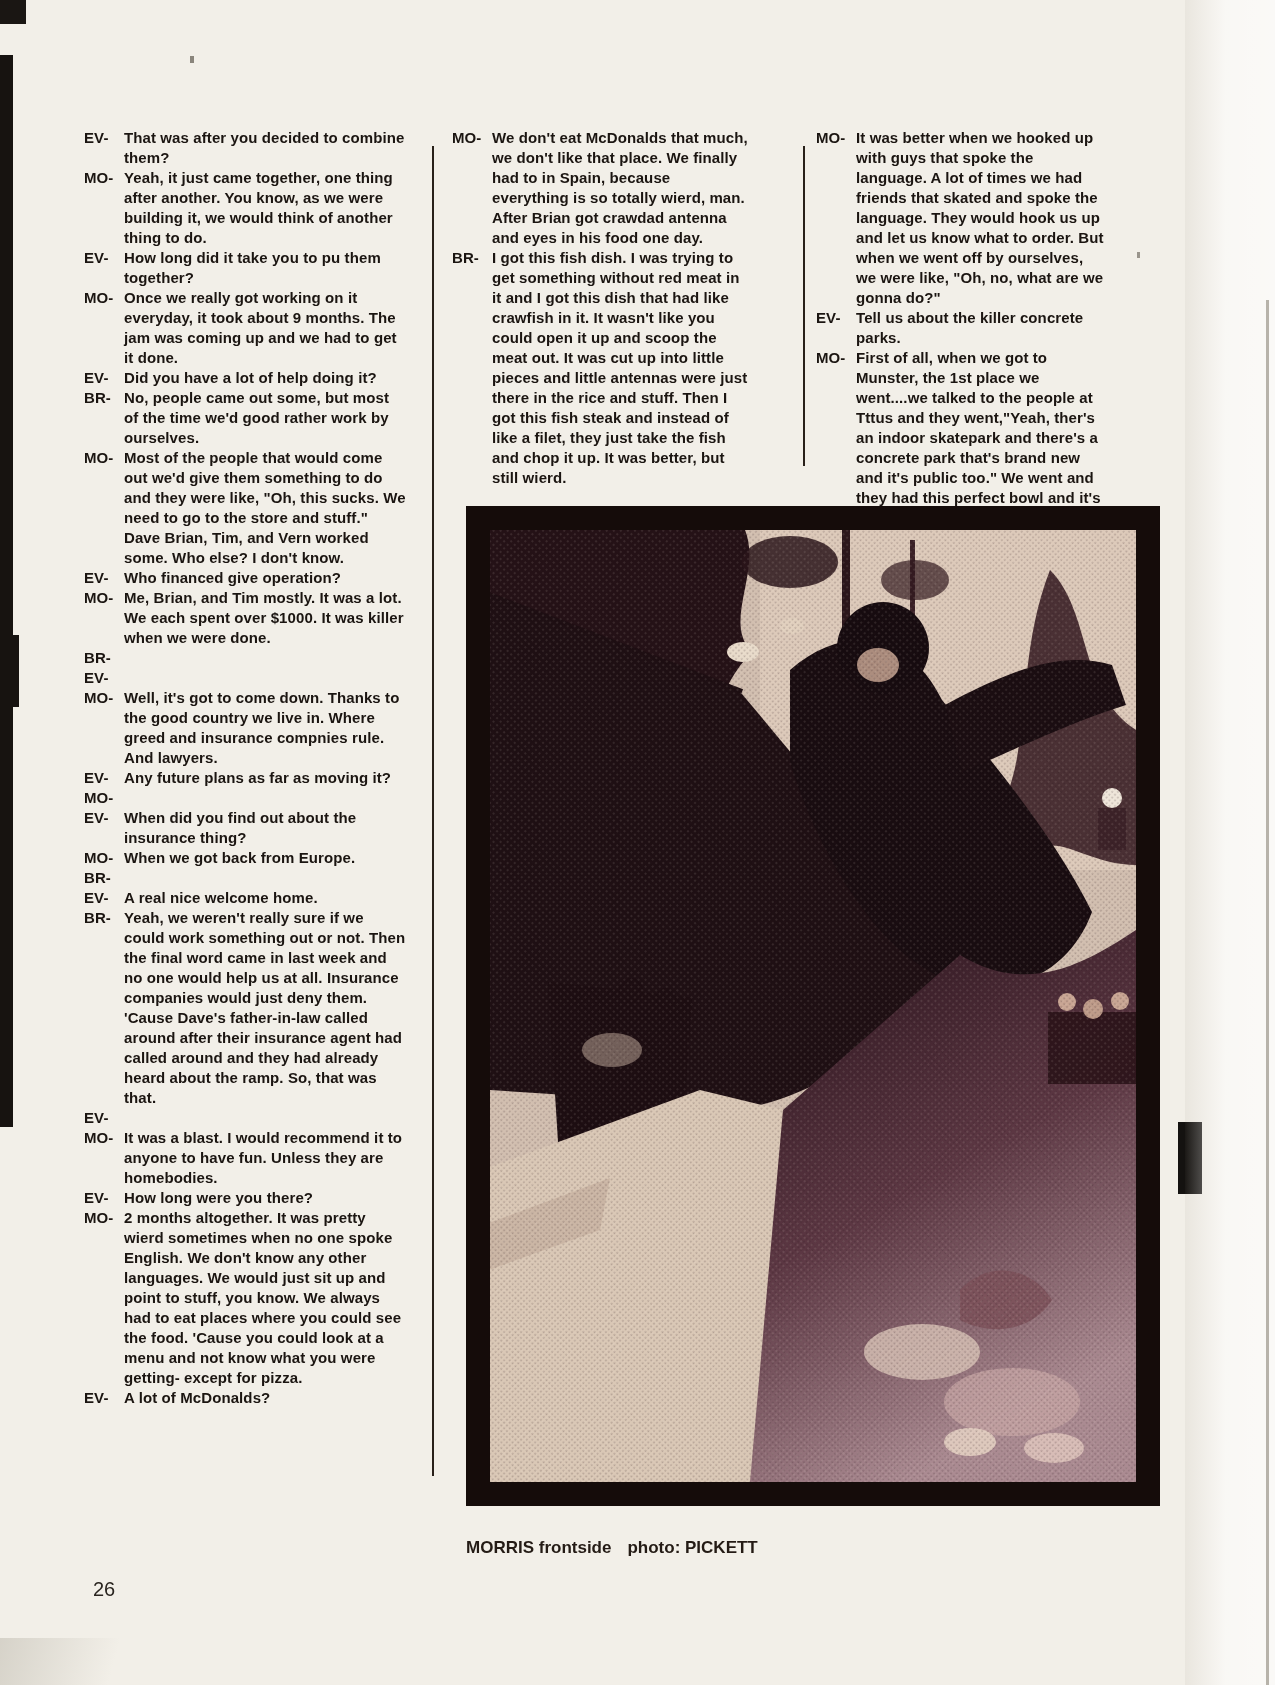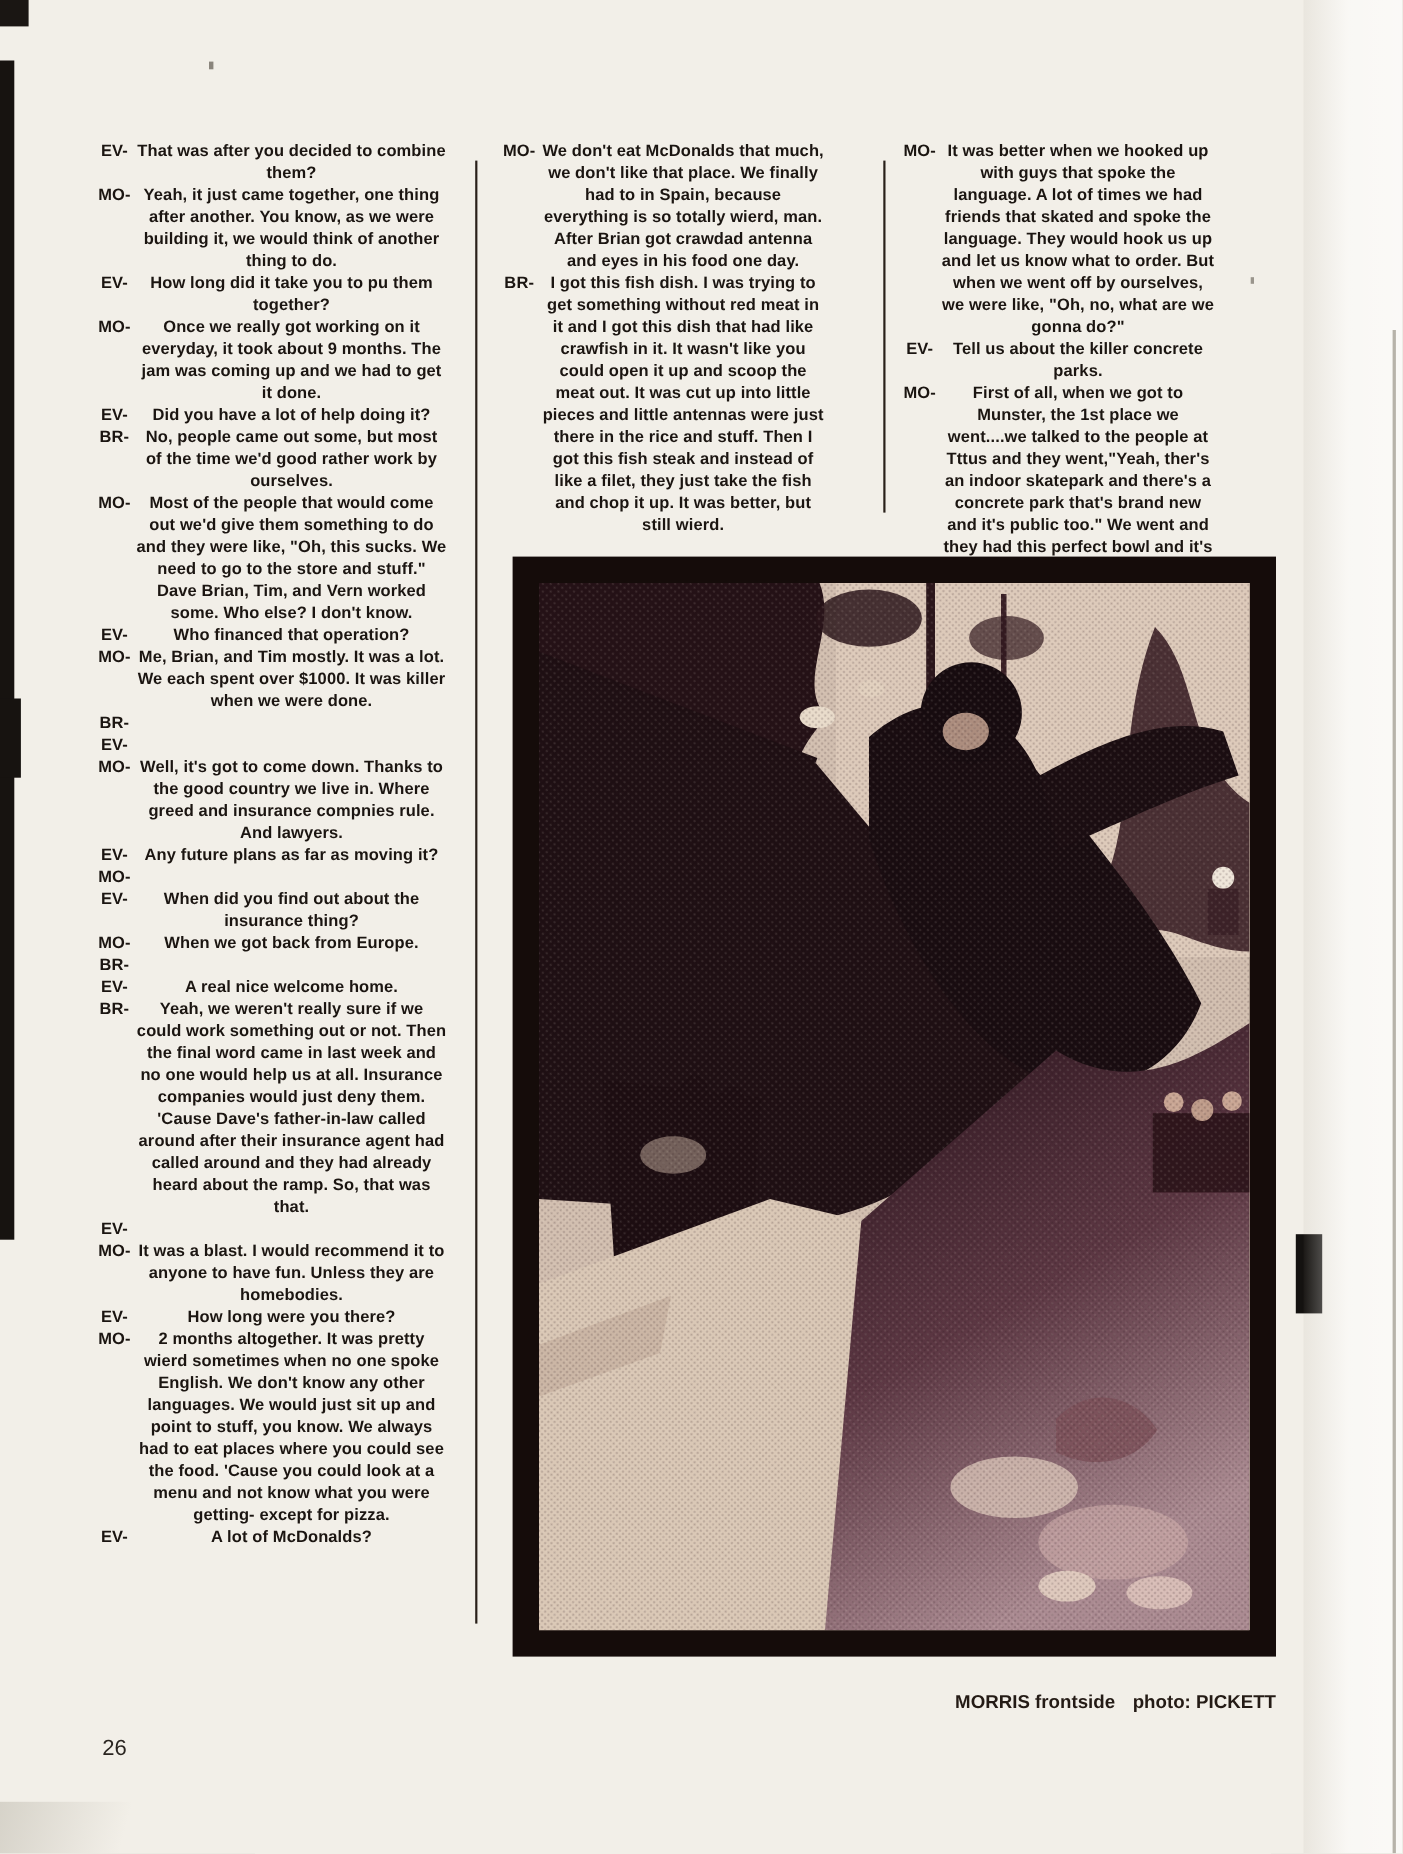--- a/index.html
+++ b/index.html
@@ -10,37 +10,37 @@
   }
   
   .col {
     position:absolute; top:128px;
     color:#1b1511; font-size:15px; line-height:20px; font-weight:700;
     letter-spacing:0.1px;
   }
   .col-1 { left:84px;  width:322px; }
   .col-2 { left:452px; width:298px; }
   .col-3 { left:816px; width:288px; }
-  .entry { display:flex;text-align:center; }
+  .entry { display:flex; }
   .entry .spk { flex:0 0 40px; }
   .entry .txt { flex:1; }
   
   .vrule { position:absolute; width:2px; background:#292019; }
   .vrule-1 { left:432px; top:146px; height:1330px; }
   .vrule-2 { left:803px; top:146px; height:320px; }
   
   .photo-frame {
     position:absolute; left:466px; top:506px; width:694px; height:1000px;
     background:#150c0a; box-sizing:border-box; padding:24px;
   }
   .photo { width:100%; height:100%; background:#d2bfb0; }
   .photo svg { display:block; width:100%; height:100%; }
   .caption {
     position:absolute; left:466px; top:1538px; width:694px;
-    text-align:right; font-size:17px; font-weight:700; color:#241b15;
+    text-align:left; font-size:17px; font-weight:700; color:#241b15;
   }
   .caption .cap-title { margin-right:16px; }
   
   .page-number {
     position:absolute; left:93px; top:1578px;
     font-size:20px; font-weight:400; color:#2a2520;
   }
   
   .strip-left   { position:absolute; left:0; top:55px; width:13px; height:1072px; background:#171310; }
   .strip-notch  { position:absolute; left:0; top:635px; width:19px; height:72px; background:#171310; }
@@ -101,21 +101,21 @@
         <span class="txt">No, people came out some, but most of the time we'd good rather work by ourselves.</span>
       </div>
 
       <div class="entry">
         <span class="spk">MO-</span>
         <span class="txt">Most of the people that would come out we'd give them something to do and they were like, "Oh, this sucks. We need to go to the store and stuff." Dave Brian, Tim, and Vern worked some. Who else? I don't know.</span>
       </div>
 
       <div class="entry">
         <span class="spk">EV-</span>
-        <span class="txt">Who financed that operation?</span>
+        <span class="txt">Who financed give operation?</span>
       </div>
 
       <div class="entry">
         <span class="spk">MO-</span>
         <span class="txt">Me, Brian, and Tim mostly. It was a lot. We each spent over $1000. It was killer when we were done.</span>
       </div>
 
       <div class="entry">
         <span class="spk">BR-</span>
       </div>

